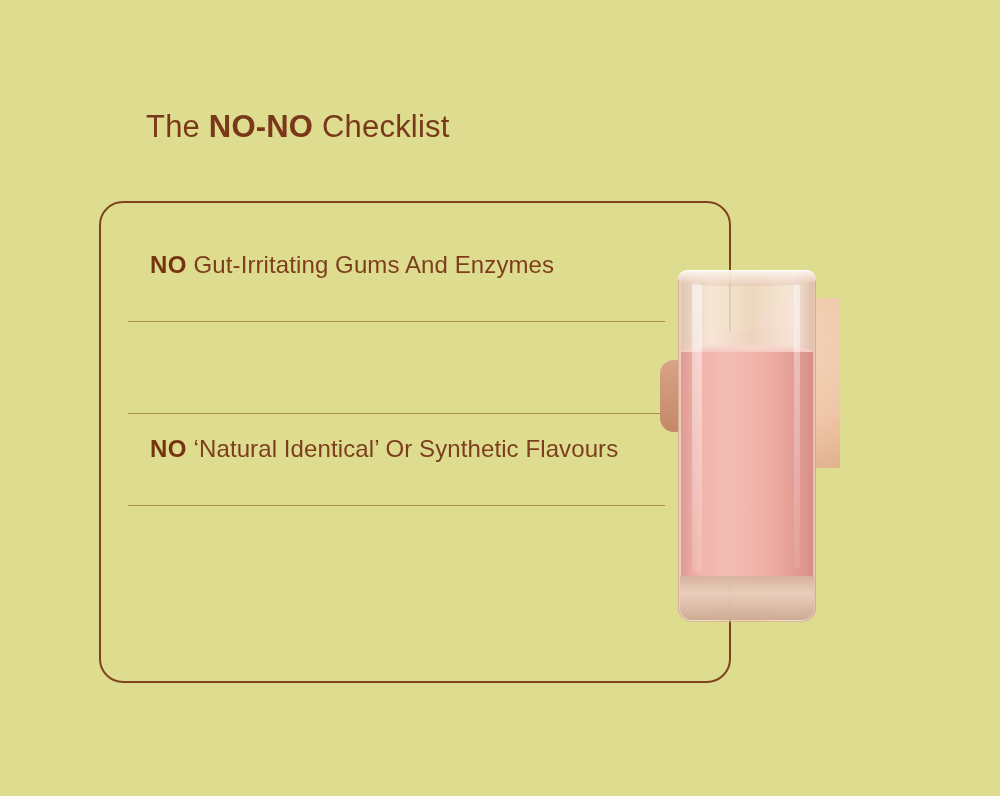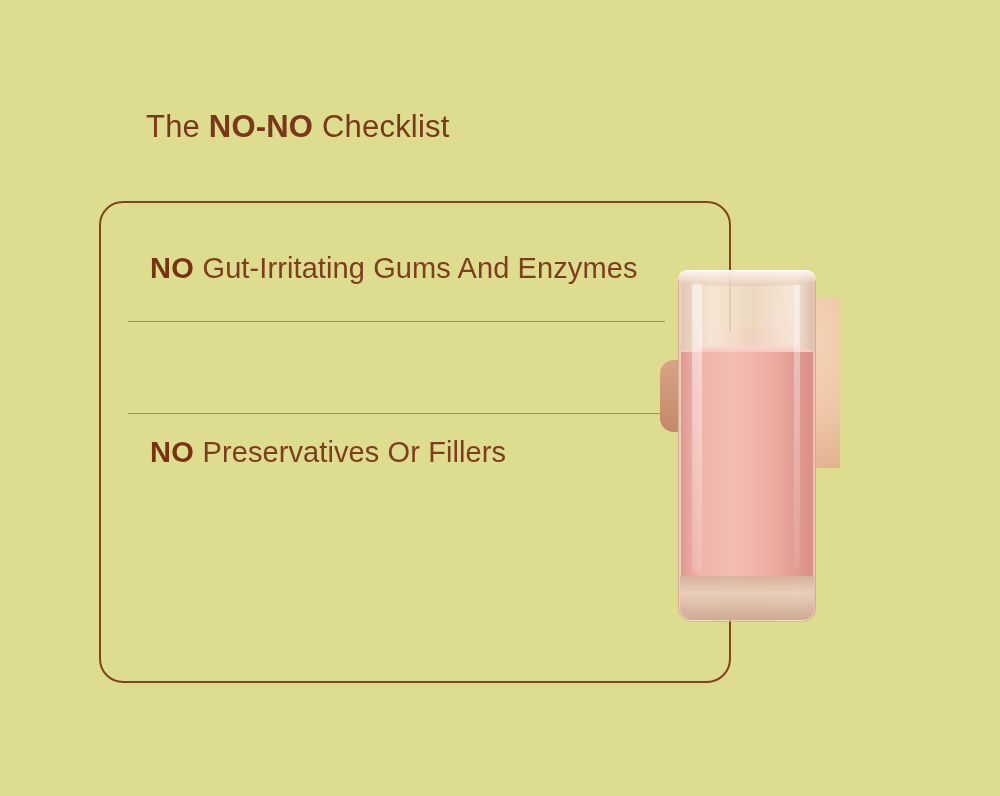--- a/index.html
+++ b/index.html
@@ -63,21 +63,21 @@
     z-index: 4;
   }
   .row {
     position: relative;
     height: 92px;
   }
   .row-text {
     position: absolute;
     left: 22px;
     top: 20px;
-    font-size: 29px;
+    font-size: 24px;
     color: #7c3e1d;
     white-space: nowrap;
     letter-spacing: 0.1px;
     line-height: 1.25;
   }
   .row-text .no {
     font-weight: 700;
     color: #77330f;
     letter-spacing: 0.4px;
   }
@@ -305,25 +305,28 @@
       <div class="row-text">
         <span class="no">NO</span><span class="rest"> Gut-Irritating Gums And Enzymes</span>
       </div>
       <div class="divider"></div>
     </div>
 
     <div class="row">
       <div class="divider"></div>
     </div>
 
-
     <div class="row">
       <div class="row-text">
-        <span class="no">NO</span><span class="rest"> Preservatives Or Fillers</span>
+        <span class="no">NO</span><span class="rest"> ‘Natural Identical’ Or Synthetic Flavours</span>
       </div>
+      <div class="divider"></div>
+    </div>
+
+    <div class="row">
       <div class="divider"></div>
     </div>
 
 
   </div>
 
   <div id="photo">
 
     <div class="back-finger"></div>
 

